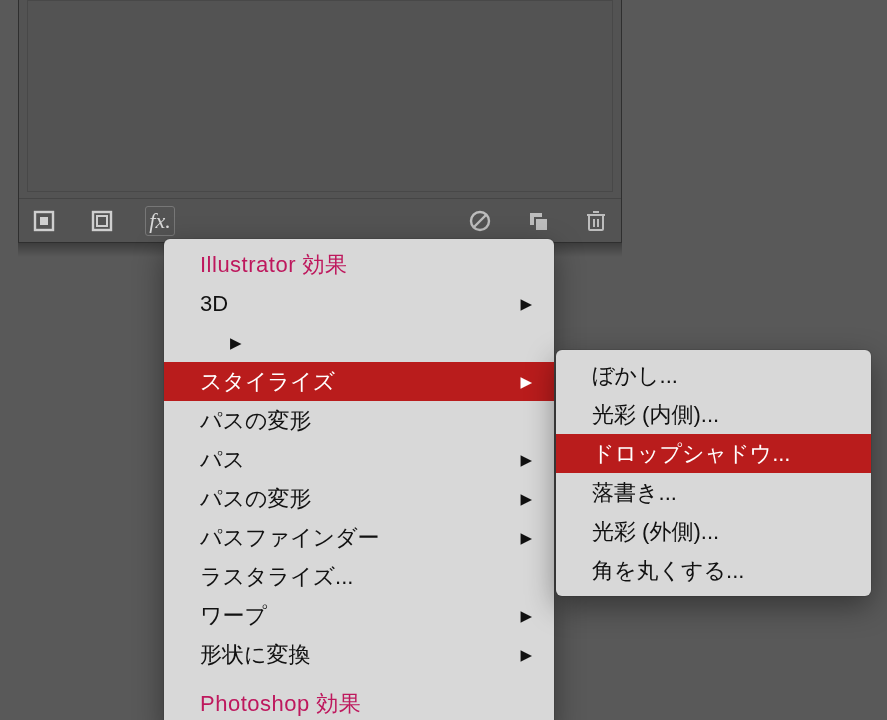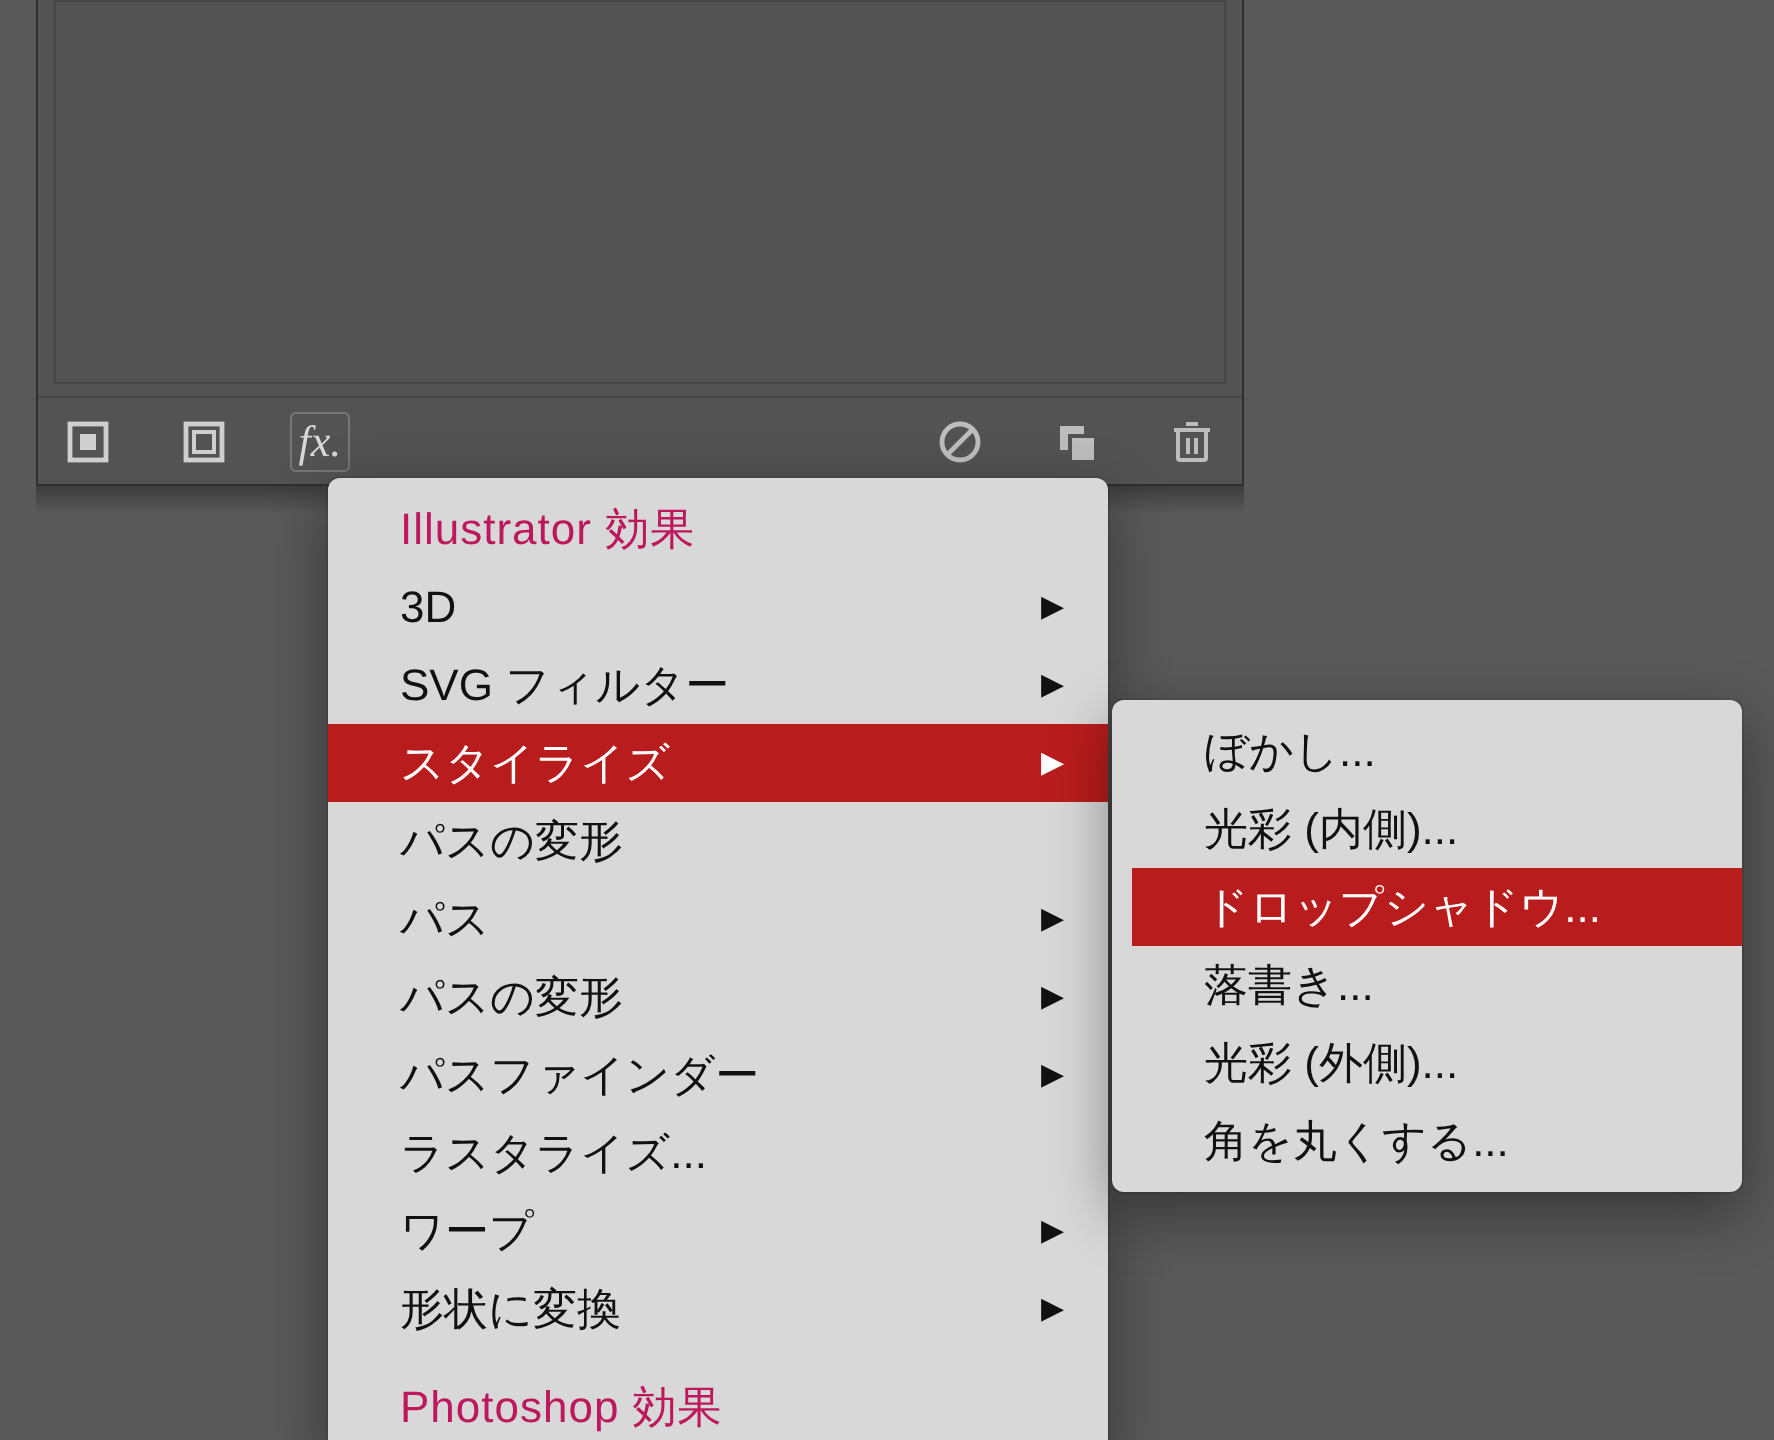--- a/index.html
+++ b/index.html
@@ -85,21 +85,21 @@
       font-weight: 400;
       letter-spacing: .5px;
     }
     .menu-item.highlight {
       background: #b91c1c;
       color: #fff;
     }
     .menu-item.highlight .arrow { color: #fff; }
 
     .menu.primary { left: 164px; top: 239px; width: 390px; }
-    .menu.sub     { left: 556px; top: 350px; width: 315px; padding-left: 10px; }
+    .menu.sub     { left: 556px; top: 350px; width: 315px; }
 
     svg { display: block; }
   </style>
 </head>
 <body>
 
 <div class="panel-wrap">
   <div class="panel-inner">
     <div class="content-area"></div>
     <div class="panel-toolbar">
@@ -158,21 +158,20 @@
 <div class="menu primary">
   <div class="menu-item section-header">
     <span>Illustrator 効果</span>
   </div>
 
   <div class="menu-item">
     <span>3D</span>
       <span class="arrow">▶</span>
   </div>
   <div class="menu-item">
-    <span>SVG フィルター</span>
       <span class="arrow">▶</span>
   </div>
   <div class="menu-item highlight">
     <span>スタイライズ</span>
       <span class="arrow">▶</span>
   </div>
   <div class="menu-item">
     <span>パスの変形</span>
   </div>
   <div class="menu-item">

